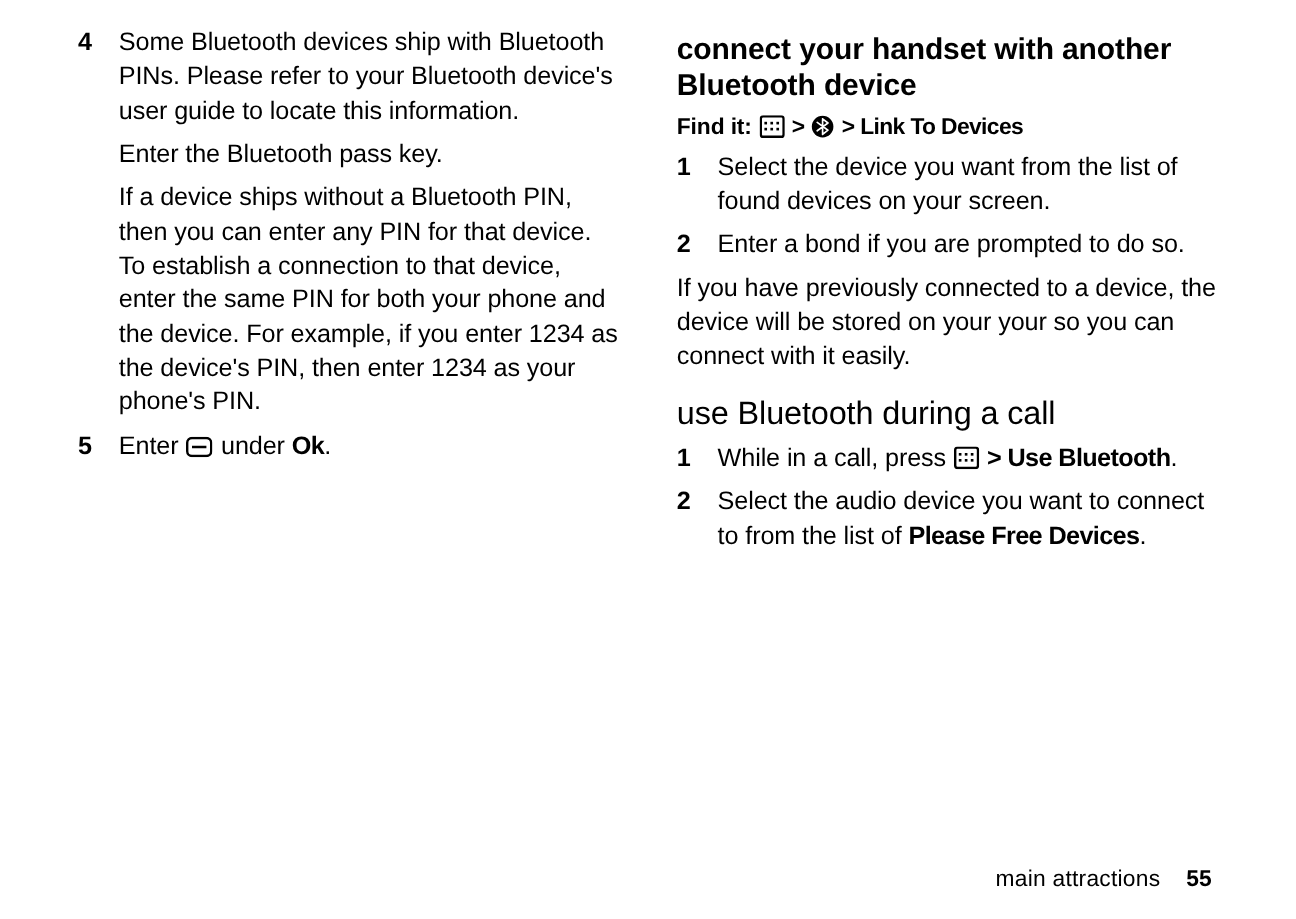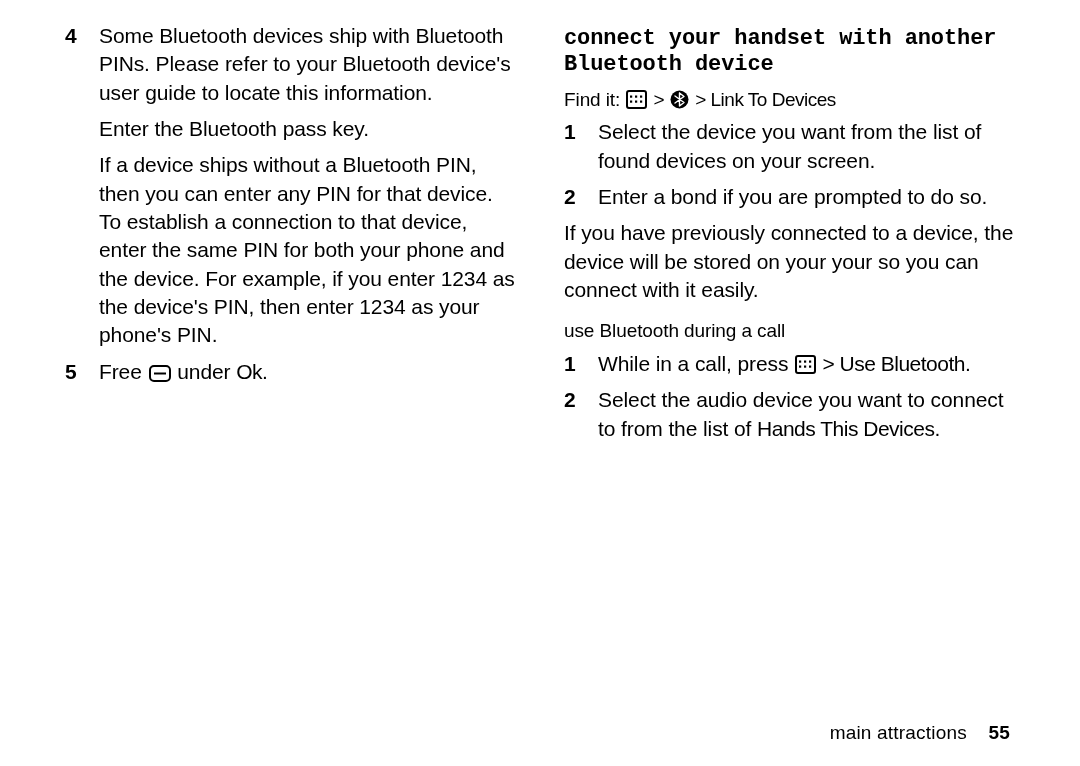--- a/index.html
+++ b/index.html
@@ -35,23 +35,23 @@
   }
   .ordered-item .num {
     position: absolute;
     left: 0;
     top: 0;
     font-weight: bold;
     font-family: Arial, Helvetica, sans-serif;
   }
   .ordered-item .body p { margin-bottom: 8px; }
   .cond { font-family: "Arial Narrow", Arial, sans-serif; letter-spacing: -0.5px; }
-  .bold { font-weight: normal; }
-  .h3 { font-weight: bold; font-size: 22px; margin: 4px 0 8px 0; line-height: 1.2; font-family: Liberation Mono, monospace; }
-  .h2 { font-size: 19px; font-weight: 400; margin: 14px 0 6px 0; }
+  .bold { font-weight: bold; }
+  .h3 { font-weight: bold; font-size: 25px; margin: 4px 0 8px 0; line-height: 1.2; }
+  .h2 { font-size: 27px; font-weight: 400; margin: 14px 0 6px 0; }
   .findit { font-size: 19px; margin-bottom: 8px; }
   .icon {
     display: inline-block;
     vertical-align: -3px;
     margin: 0 1px;
   }
   .footer {
     position: absolute;
     bottom: 22px;
     right: 70px;
@@ -72,21 +72,21 @@
         <p>Some Bluetooth devices ship with Bluetooth PINs. Please refer to your Bluetooth device's user guide to locate this information.</p>
         <p>Enter the Bluetooth pass key.</p>
         <p>If a device ships without a Bluetooth PIN, then you can enter any PIN for that device. To establish a connection to that device, enter the same PIN for both your phone and the device. For example, if you enter 1234 as the device's PIN, then enter 1234 as your phone's PIN.</p>
       </div>
     </div>
 
     <div class="ordered-item">
       <span class="num">5</span>
       <div class="body">
         <p>
-          <span>Free </span><svg class="icon" width="22" height="17" viewBox="0 0 22 17">
+          <span>Enter </span><svg class="icon" width="22" height="17" viewBox="0 0 22 17">
               <rect x="1" y="1" width="20" height="15" rx="4" ry="4" fill="none" stroke="#000" stroke-width="2"></rect>
               <line x1="5" y1="8.5" x2="17" y2="8.5" stroke="#000" stroke-width="2"></line>
             </svg><span> under </span><span class="bold cond">Ok</span><span>.</span>
         </p>
       </div>
     </div>
 
   </div>
 
   <div class="col">
@@ -142,21 +142,21 @@
               <rect x="9" y="10.5" width="2.2" height="2.2" fill="#000"></rect>
               <rect x="14" y="10.5" width="2.2" height="2.2" fill="#000"></rect>
             </svg><span class="bold cond"> &gt; </span><span class="bold cond">Use Bluetooth</span><span>.</span>
         </p>
       </div>
     </div>
     <div class="ordered-item">
       <span class="num">2</span>
       <div class="body">
         <p>
-          <span>Select the audio device you want to connect to from the list of </span><span class="bold cond">Hands This Devices</span><span>.</span>
+          <span>Select the audio device you want to connect to from the list of </span><span class="bold cond">Please Free Devices</span><span>.</span>
         </p>
       </div>
     </div>
 
   </div>
 
 </div>
 
 <div class="footer">
   <span>main attractions</span>

